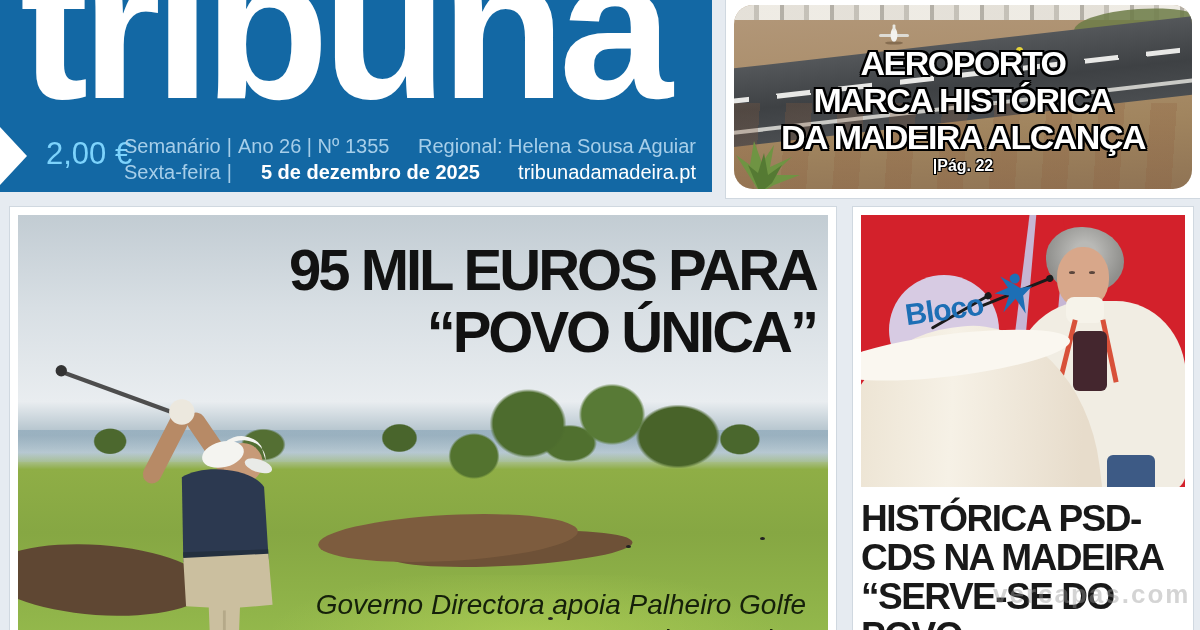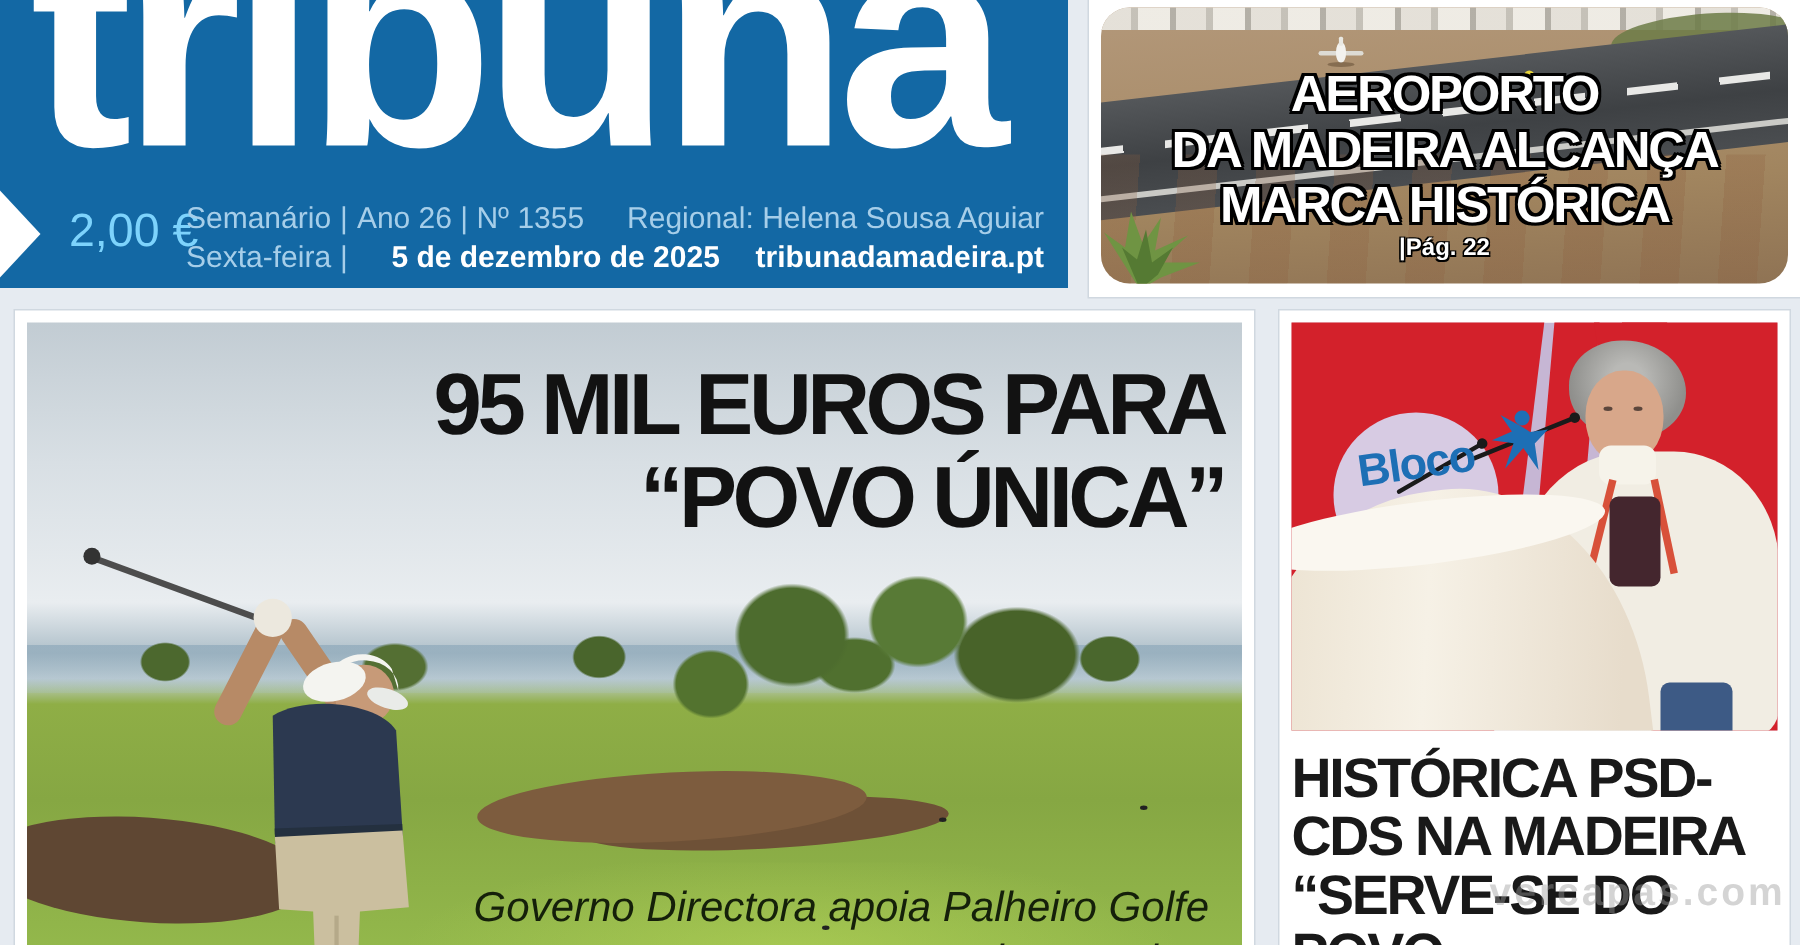--- a/index.html
+++ b/index.html
@@ -16,21 +16,21 @@
              border-top:29px solid transparent; border-bottom:29px solid transparent;
              border-left:27px solid #ffffff; }
   .price { position:absolute; left:46px; top:136px; color:#7dd3fc; font-size:31px;
            font-weight:400; }
   .edition-block { position:absolute; left:124px; top:133px; font-size:20px;
                    line-height:26px; color:#a6cee9; }
   .edition-block .pipe { padding:0 6px; color:#a6cee9; font-weight:400; }
   .edition-block .white-bold { color:#ffffff; font-weight:bold;margin-left:23px; }
   .director-block { position:absolute; right:16px; top:133px; text-align:right;
                     font-size:20px; line-height:26px; color:#a6cee9; }
-  .director-block .site { color:#ffffff; font-weight:bold; }
+  .director-block .site { color:#ffffff; font-weight:normal; }
 
   
   .card { position:absolute; background:#ffffff;
           box-shadow:0 0 0 1px rgba(175,188,200,.4); }
   .photo { position:relative; width:100%; height:100%; overflow:hidden; }
 
   
   .card-airport { left:726px; top:0; width:474px; height:198px; padding:5px 8px 9px 8px; }
   .airport-photo { background:linear-gradient(176deg,#b3987a 0%,#ab8f6d 35%,#a1855f 65%,#8f7354 100%);border-radius:19px; }
   .air-buildings { position:absolute; left:0; top:0; width:100%; height:15px; opacity:.92;
@@ -168,22 +168,22 @@
         <rect x="20.6" y="1.5" width="2.8" height="6" rx="1" fill="#e9e8e2"></rect>
         <ellipse cx="22" cy="20" rx="9" ry="1.6" fill="rgba(60,40,20,.35)"></ellipse>
       </svg>
       <div class="air-dirt-streaks"></div>
       <svg style="position:absolute;left:-4px;bottom:-4px;" width="78" height="58" viewBox="0 0 78 58">
         <path d="M30 58 L6 20 L20 30 L24 6 L32 28 L44 10 L40 32 L62 22 L42 40 L70 40 L44 50 Z" fill="#6f9443"></path>
         <path d="M30 58 L18 30 L28 38 L34 18 L38 40 L52 30 L42 48 Z" fill="#557a33"></path>
       </svg>
       <div class="air-headline">
         <div class="l">AEROPORTO</div>
+        <div class="l">MARCA HISTÓRICA</div>
         <div class="l">DA MADEIRA ALCANÇA</div>
-        <div class="l">MARCA HISTÓRICA</div>
         <div class="pag">|Pág. 22</div>
       </div>
     </div>
   </div>
 
   <div class="card card-golf">
     <div class="photo golf-photo">
       <div class="sea-haze"></div>
       <div class="treeline"></div>
       <div class="big-trees"></div>

